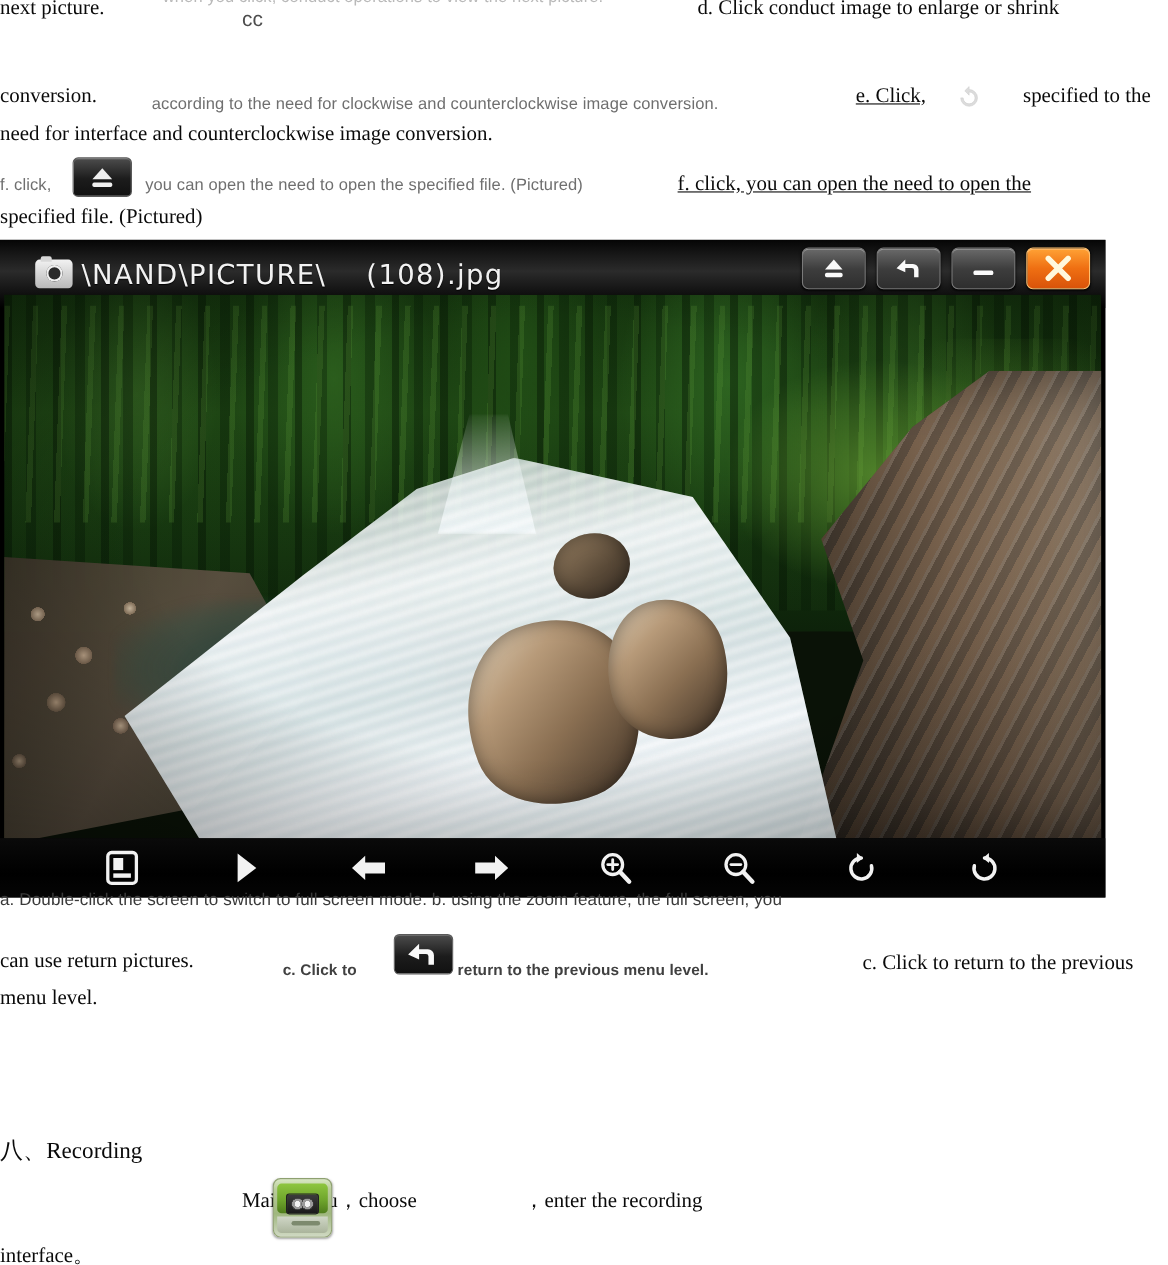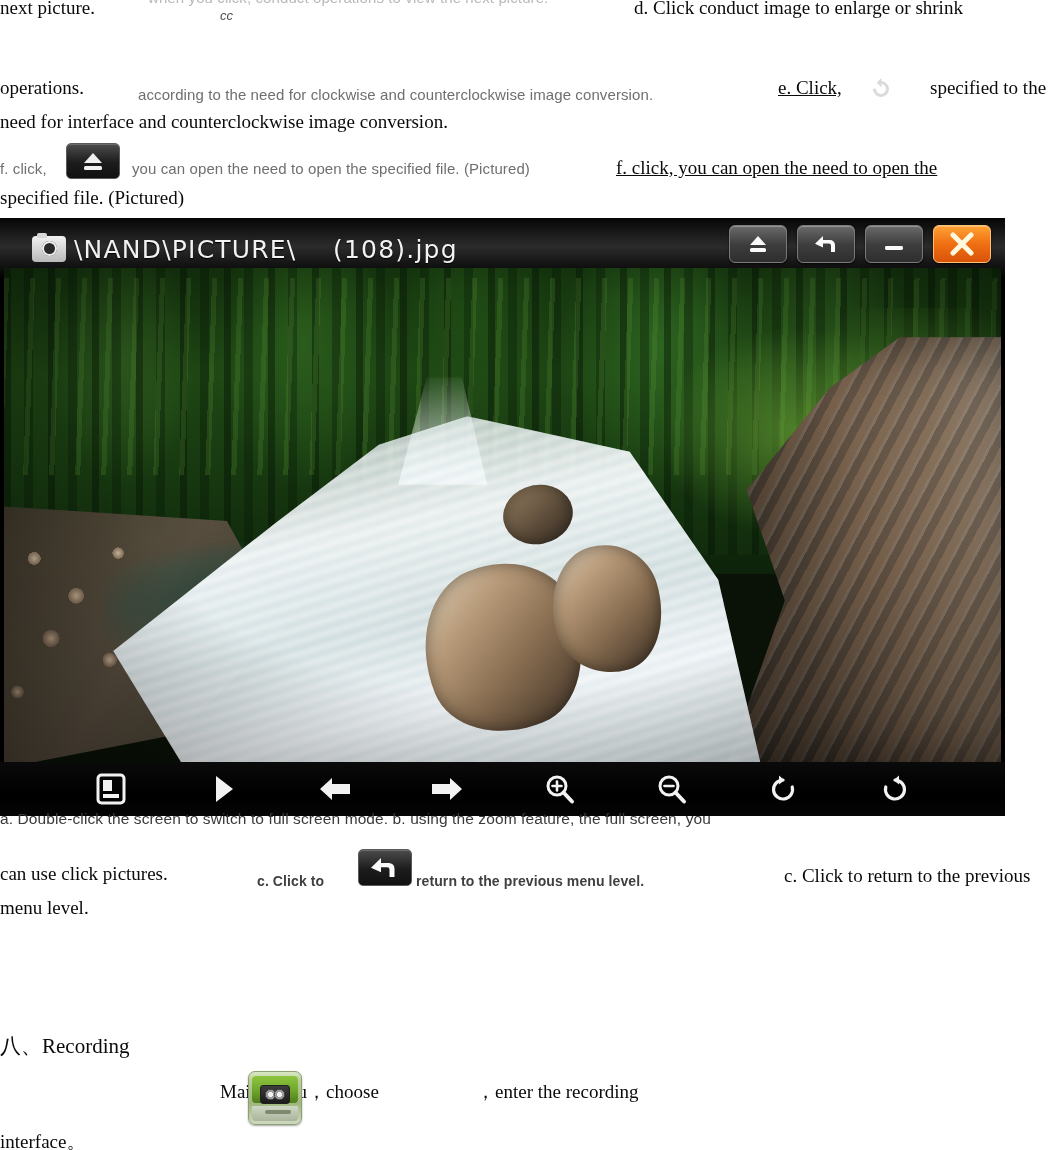--- a/index.html
+++ b/index.html
@@ -42,23 +42,22 @@
   
   #clipped-line-wrap {
     left: 148px; top: 0px; width: 470px; height: 16px;
     overflow: hidden;
   }
   #clipped-line-wrap .scan-text {
     position: absolute; left: 0; top: -11px;
     color: #b9b9b9; font-size: 15px;
   }
   #clipped-cc {
-    left: 220px; top: 8px; font-size: 13px; color: #4d4d4d;
+    left: 220px; top: 8px; font-size: 19px; color: #4d4d4d;
     font-family: "Liberation Sans", "DejaVu Sans", sans-serif;
-    font-style: italic;
   }
 
   
   .inline-btn {
     display: inline-block; vertical-align: middle;
     border-radius: 5px;
     background: linear-gradient(#4c4c4c, #1c1c1c 55%, #111);
     border: 1px solid #5a5a5a;
     box-shadow: inset 0 1px 0 rgba(255,255,255,.18);
   }
@@ -325,21 +324,21 @@
 
 <div id="clipped-line-wrap" class="abs">
   <span class="scan-text">when you click, conduct operations to view the next picture.</span>
 </div>
 <div id="clipped-cc" class="abs">cc</div>
 
 <div class="abs doc-text" style="left:0px; top:-2px;">next picture.</div>
 
 <div class="abs doc-text" style="left:634px; top:-2px;">d. Click conduct image to enlarge or shrink</div>
 
-<div class="abs doc-text" style="left:0px; top:78px;">operations.</div>
+<div class="abs doc-text" style="left:0px; top:78px;">conversion.</div>
 
 <div class="abs scan-text" style="left:138px; top:86px; font-size:15px;">according to the need for clockwise and counterclockwise image conversion.</div>
 
 <div class="abs doc-text" style="left:778px; top:78px;text-decoration:underline;">e. Click,</div>
 
 <span class="abs rotate-faint" style="left:868px; top:76px;">
   <svg width="26" height="26" viewBox="0 0 24 24">
     <path d="M12 5V2.5L8.4 6.1 12 9.7V7a5 5 0 1 1-5 5H5a7 7 0 1 0 7-7z" fill="#9a9a9a" stroke="#6e6e6e" stroke-width=".5"></path>
   </svg>
 </span>
@@ -487,21 +486,21 @@
       <svg width="34" height="34" viewBox="0 0 34 34">
         <path d="M17 8a9.5 9.5 0 1 1-9.2 7" fill="none" stroke="#f2f2f2" stroke-width="3.2" stroke-linecap="round"></path>
         <path d="M21 3.5l-5.5 4.8 5.6 4.3z" fill="#f2f2f2"></path>
       </svg>
     </div>
   </div>
 </div>
 
 <div class="abs scan-text dark" style="left:0px; top:810px; font-size:15.5px;">a. Double-click the screen to switch to full screen mode. b. using the zoom feature, the full screen, you</div>
 
-<div class="abs doc-text" style="left:0px; top:864px;">can use click pictures.</div>
+<div class="abs doc-text" style="left:0px; top:864px;">can use return pictures.</div>
 
 <div class="abs scan-text bold" style="left:257px; top:873px;">c. Click to</div>
 
 <span class="abs inline-btn" style="left:358px; top:849px; width:52px; height:35px;">
   <svg width="52" height="35" viewBox="0 0 52 35">
     <path d="M22 8v5h8a5.5 5.5 0 0 1 5.5 5.5V27h-5v-7.6a2.2 2.2 0 0 0-2.2-2.2H22v5L12 17.7z" fill="#fafafa"></path>
   </svg>
 </span>
 
 <div class="abs scan-text bold" style="left:416px; top:873px;">return to the previous menu level.</div>

